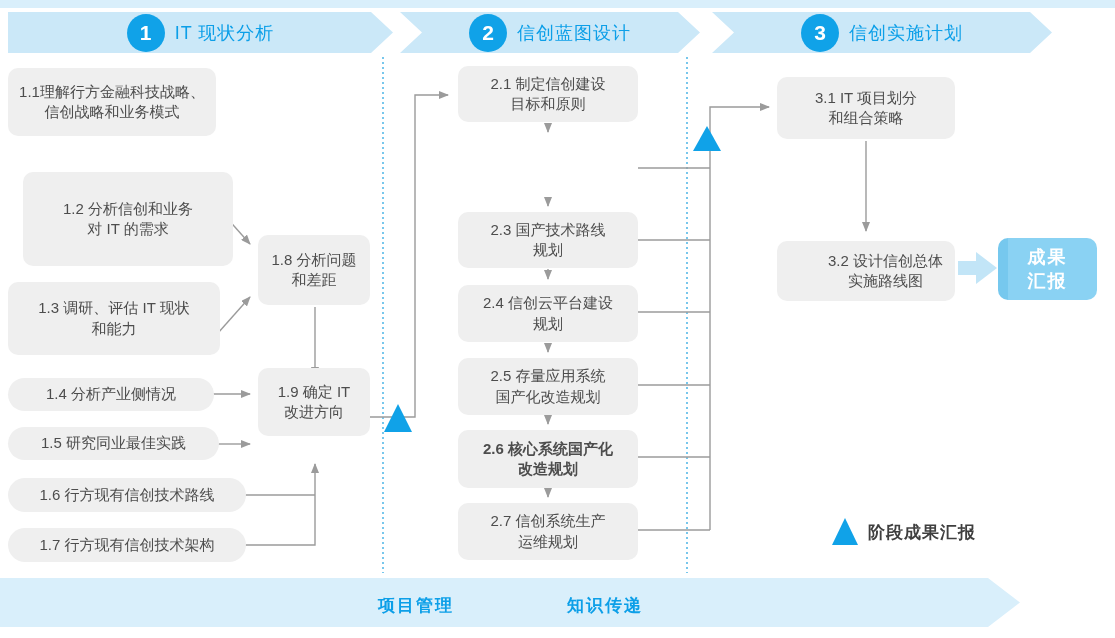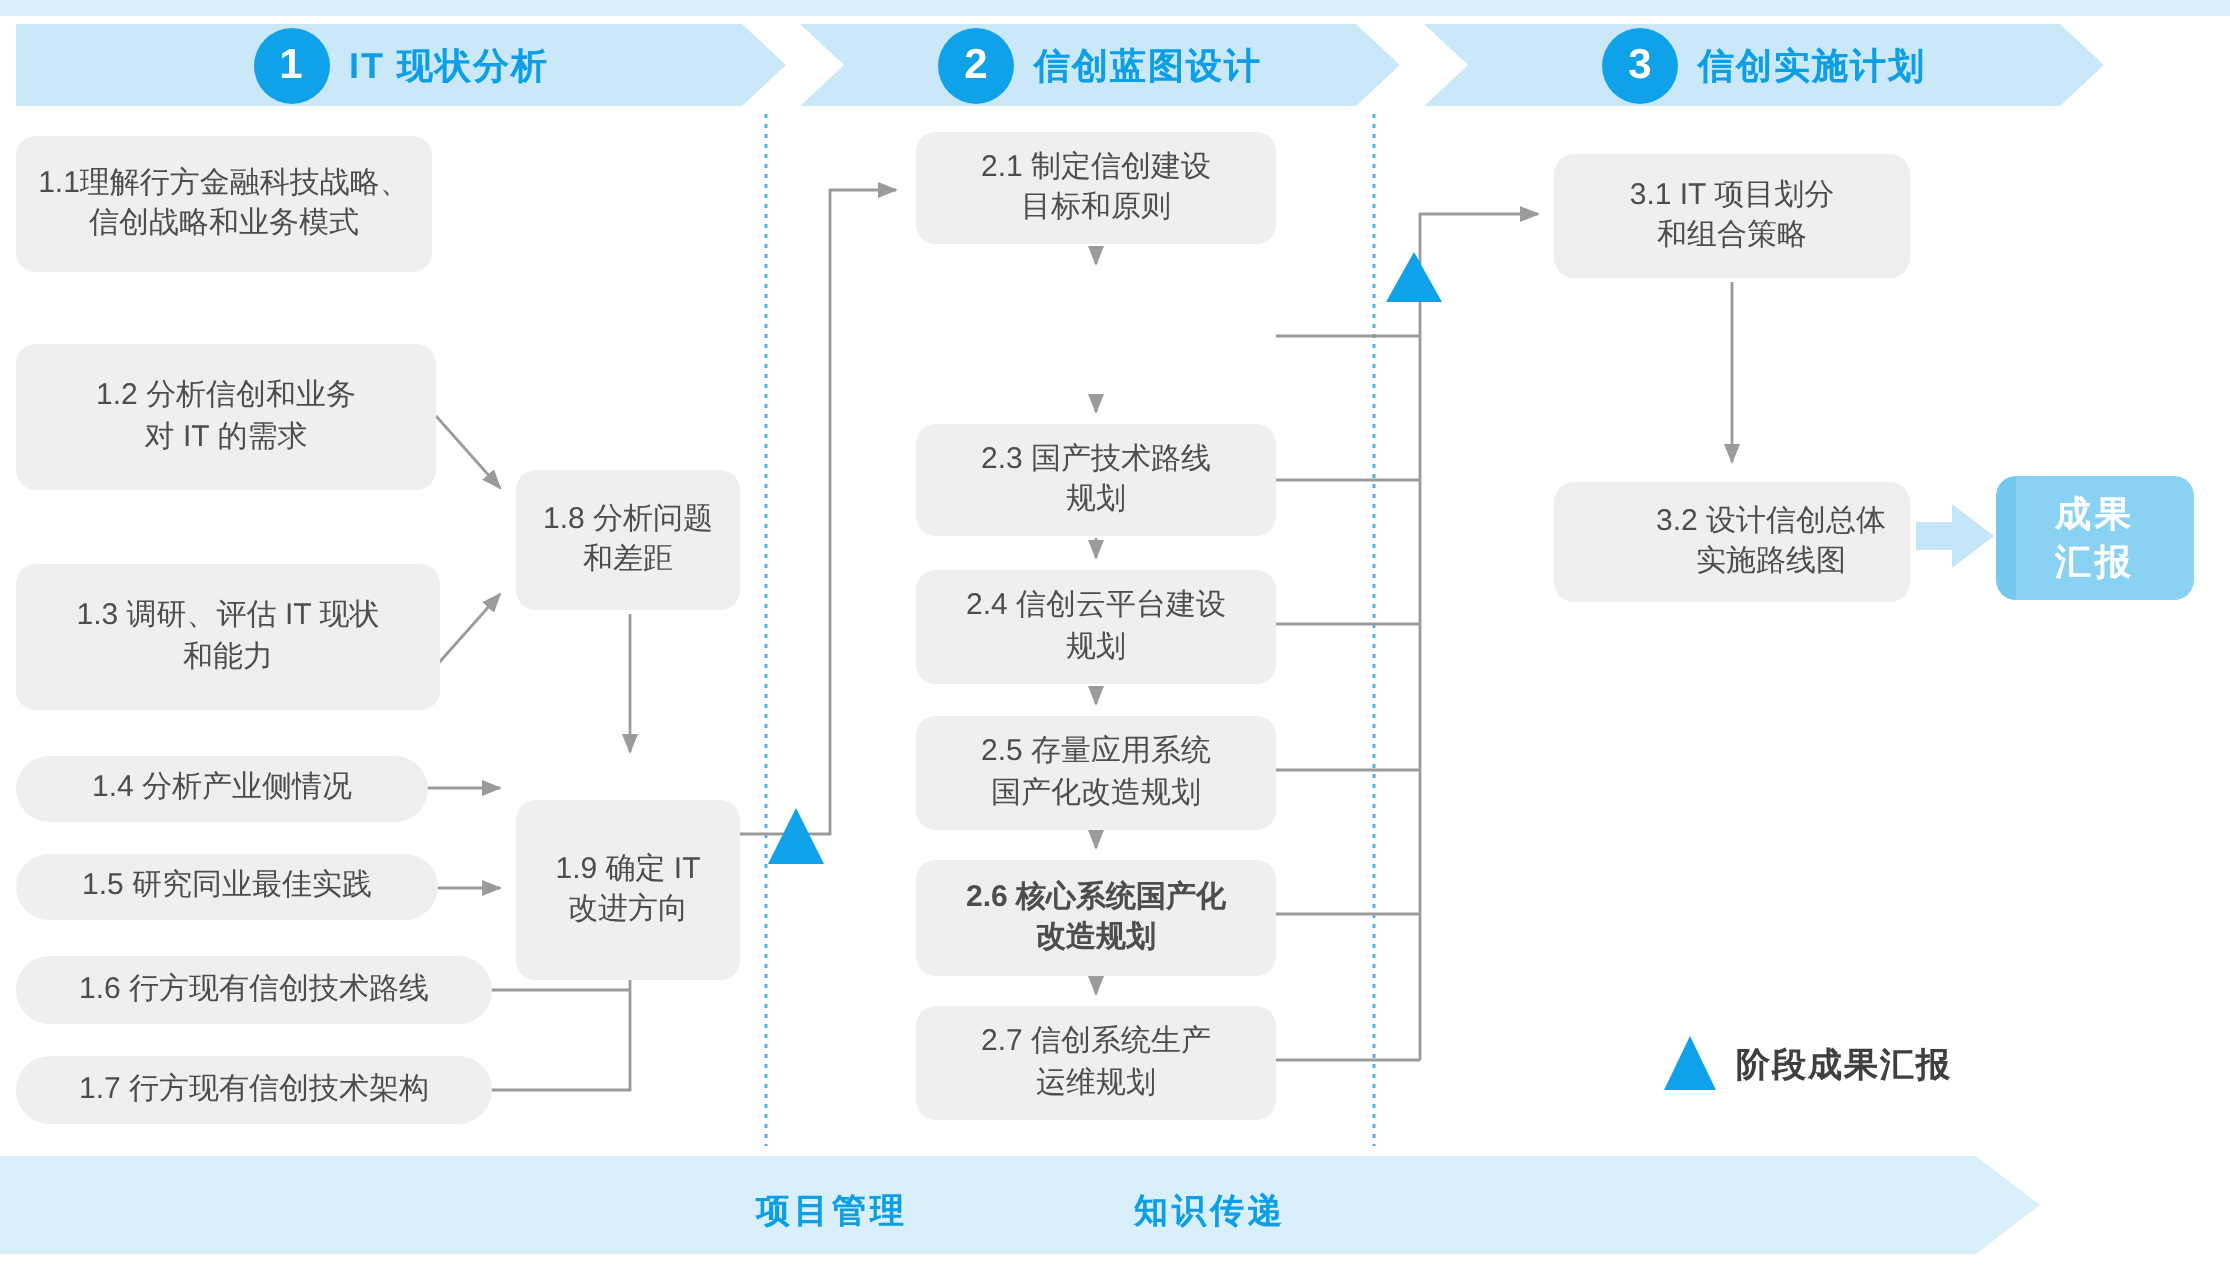--- a/index.html
+++ b/index.html
@@ -13,37 +13,37 @@
 
   .top-strip{position:absolute;left:0;top:0;width:1115px;height:8px;background:var(--strip-bg);}
 
   .band{position:absolute;top:12px;height:41px;background:var(--band-bg);
         display:flex;align-items:center;justify-content:center;gap:10px;}
   .band1{left:8px;width:385px;clip-path:polygon(0 0,363px 0,385px 50%,363px 100%,0 100%);}
   .band2{left:400px;width:300px;clip-path:polygon(0 0,278px 0,300px 50%,278px 100%,0 100%,22px 50%);}
   .band3{left:712px;width:340px;clip-path:polygon(0 0,318px 0,340px 50%,318px 100%,0 100%,22px 50%);}
   .circle{width:38px;height:38px;border-radius:50%;background:var(--accent);color:#fff;
           font-size:21px;font-weight:700;display:flex;align-items:center;justify-content:center;flex:0 0 auto;}
-  .band-title{color:var(--band-text);font-size:18px;font-weight:700;letter-spacing:1px;white-space:nowrap;}
+  .band-title{color:var(--band-text);font-size:18px;font-weight:400;letter-spacing:1px;white-space:nowrap;}
 
   .wires{position:absolute;left:0;top:0;width:1115px;height:638px;}
 
   .box{position:absolute;background:var(--box-bg);color:var(--box-text);border-radius:10px;
        display:flex;align-items:center;justify-content:center;text-align:center;
        font-size:15px;line-height:1.35;white-space:pre-line;}
   .pill{border-radius:17px;}
   .b11{left:8px;top:68px;width:208px;height:68px;}
-  .b12{left:8px;top:172px;width:210px;height:73px;}
+  .b12{left:23px;top:172px;width:210px;height:94px;}
   .b13{left:8px;top:282px;width:212px;height:73px;}
   .b14{left:8px;top:378px;width:206px;height:33px;}
   .b15{left:8px;top:427px;width:211px;height:33px;}
   .b16{left:8px;top:478px;width:238px;height:34px;}
   .b17{left:8px;top:528px;width:238px;height:34px;}
   .b18{left:258px;top:235px;width:112px;height:70px;}
-  .b19{left:258px;top:400px;width:112px;height:90px;}
+  .b19{left:258px;top:368px;width:112px;height:68px;}
   .b21{left:458px;top:66px;width:180px;height:56px;}
   .b22{left:458px;top:138px;width:180px;height:58px;}
   .b23{left:458px;top:212px;width:180px;height:56px;}
   .b24{left:458px;top:285px;width:180px;height:57px;}
   .b25{left:458px;top:358px;width:180px;height:57px;}
   .b26{left:458px;top:430px;width:180px;height:58px;font-weight:bold;}
   .b27{left:458px;top:503px;width:180px;height:57px;}
   .b31{left:777px;top:77px;width:178px;height:62px;}
   .b32{left:777px;top:241px;width:178px;height:60px;padding-left:39px;}
 

